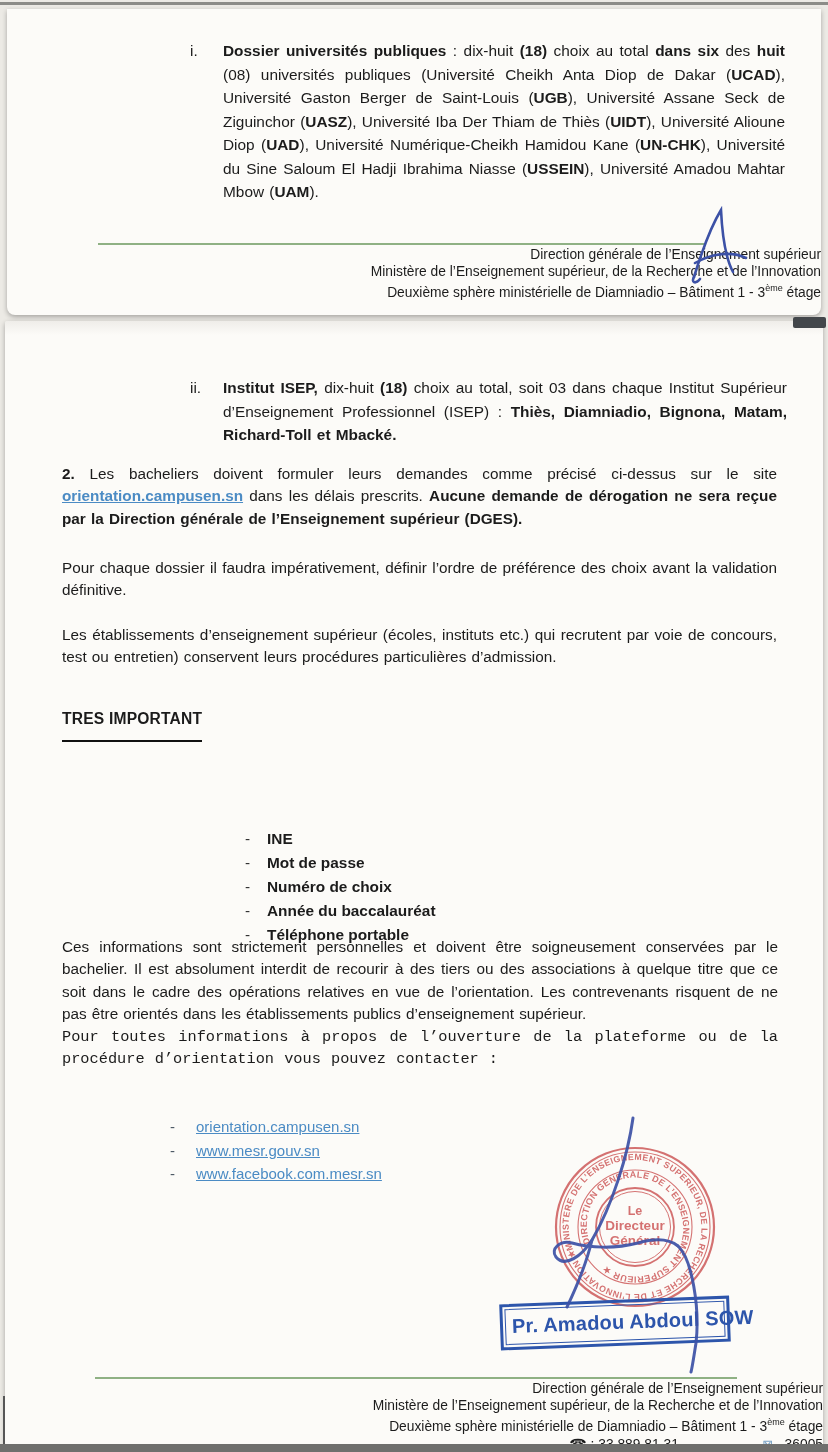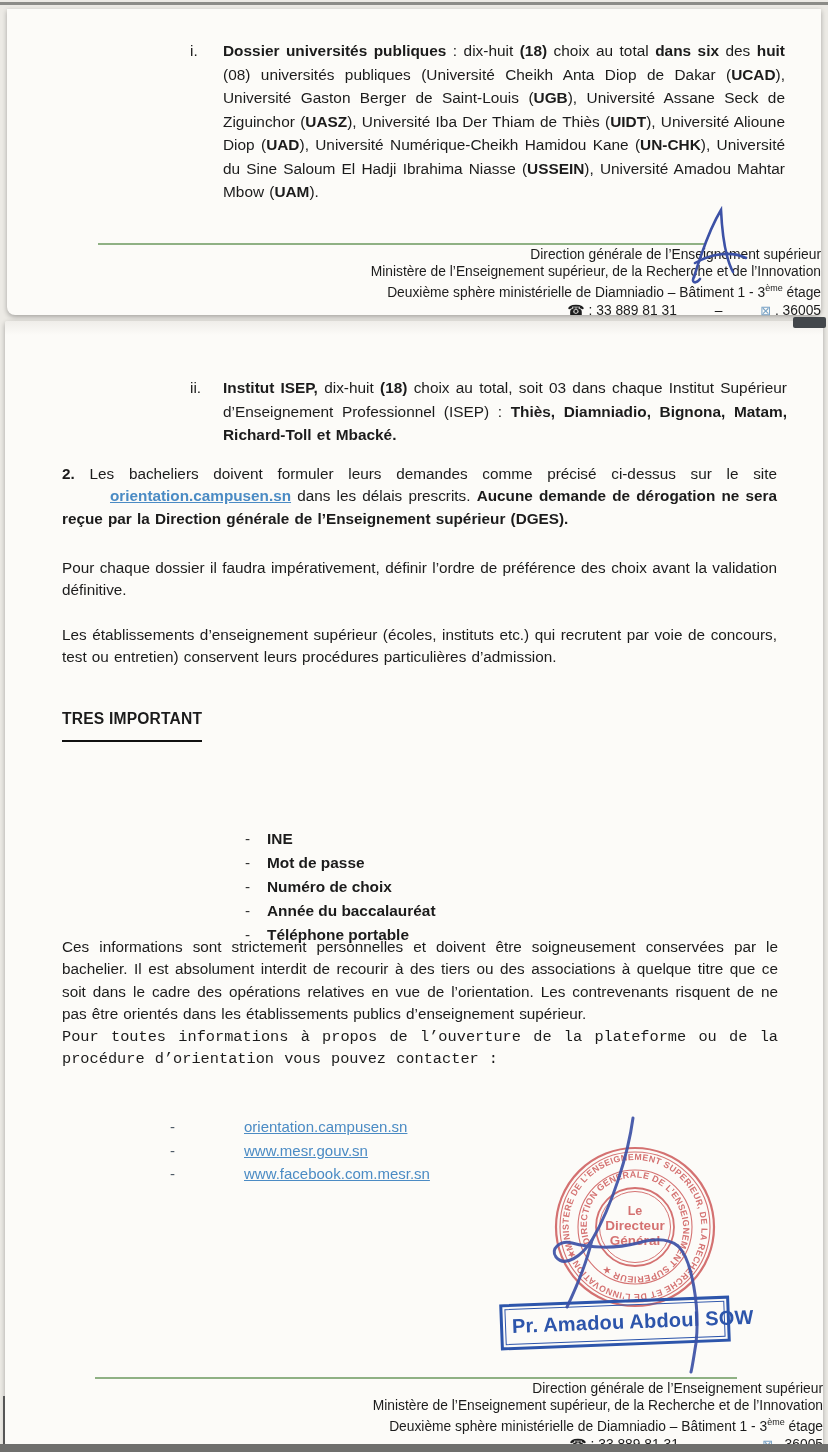--- a/index.html
+++ b/index.html
@@ -20,21 +20,21 @@
          background:linear-gradient(#efede9,#fcfbf8 14px);}
   .edge-mark{position:absolute;left:793px;top:317px;width:33px;height:11px;background:#43474b;border-radius:2px;z-index:3;}
 
   .abs{position:absolute;}
   .para{font-size:15.3px;line-height:22.4px;text-align:justify;word-spacing:.06em;}
   .item{display:flex;font-size:15.4px;line-height:23.5px;}
   .item .marker{width:26px;flex:0 0 26px;margin-right:7px;text-align:left;}
   .item .itxt{flex:1;text-align:justify;word-spacing:.06em;}
   .b{font-weight:bold;}
   .sup{vertical-align:super;font-size:.65em;}
-  a.doclink, .doclink{color:var(--link);text-decoration:underline;cursor:pointer;margin-left:48px;}
+  a.doclink, .doclink{color:var(--link);text-decoration:underline;cursor:pointer;}
   .heading-ul{font-weight:bold;font-size:15.6px;display:inline-block;border-bottom:2px solid #111;padding-bottom:12px;letter-spacing:.2px;}
 
   .cred-row{display:flex;height:24px;font-size:15.4px;align-items:baseline;}
   .cred-row .dash{width:22px;color:#333;}
   .cred-row .label{font-weight:bold;}
 
   .link-row{display:flex;height:23.5px;font-size:15px;align-items:baseline;}
   .link-row .dash{width:26px;color:#4e5a66;}
 
   .doc-footer{width:100%;text-align:right;font-family:Liberation Sans, sans-serif;
@@ -67,27 +67,20 @@
       <span class="marker">i.</span>
       <span class="itxt"><span class="b">Dossier universités publiques</span><span> : dix-huit </span><span class="b">(18)</span><span> choix au total </span><span class="b">dans six</span><span> des </span><span class="b">huit</span><span> (08) universités publiques (Université Cheikh Anta Diop de Dakar (</span><span class="b">UCAD</span><span>), Université Gaston Berger de Saint-Louis (</span><span class="b">UGB</span><span>), Université Assane Seck de Ziguinchor (</span><span class="b">UASZ</span><span>), Université Iba Der Thiam de Thiès (</span><span class="b">UIDT</span><span>), Université Alioune Diop (</span><span class="b">UAD</span><span>), Université Numérique-Cheikh Hamidou Kane (</span><span class="b">UN-CHK</span><span>), Université du Sine Saloum El Hadji Ibrahima Niasse (</span><span class="b">USSEIN</span><span>), Université Amadou Mahtar Mbow (</span><span class="b">UAM</span><span>).</span></span>
     </div>
 
     <div class="rule" style="left:91px;top:234px;width:608px;"></div>
 
     <div class="abs doc-footer" style="left:0;top:238px;">
       <div>Direction générale de l’Enseignement supérieur</div>
       <div>Ministère de l’Enseignement supérieur, de la Recherche et de l’Innovation</div>
       <div><span>Deuxième sphère ministérielle de Diamniadio – Bâtiment 1 - 3</span><span class="sup">ème</span><span> étage</span></div>
-      <div class="contact">
-        <span class="phone-glyph">☎</span>
-        <span>: 33 889 81 31</span>
-        <span class="sep">–</span>
-        <span class="mail-glyph">⊠</span>
-        <span>. 36005</span>
-      </div>
     </div>
   </div>
 
   <svg class="initial-svg" width="78" height="88" viewBox="0 0 78 88">
     <g fill="none" stroke="var(--signature-blue)" stroke-width="2.6" stroke-linecap="round">
       <path d="M12,74 C20,48 31,20 39,7 C40,28 43,54 51,69"></path>
       <path d="M12,74 C9,79 13,82 18,76"></path>
       <path d="M13,60 C30,50 50,48 64,55"></path>
     </g>
   </svg>

